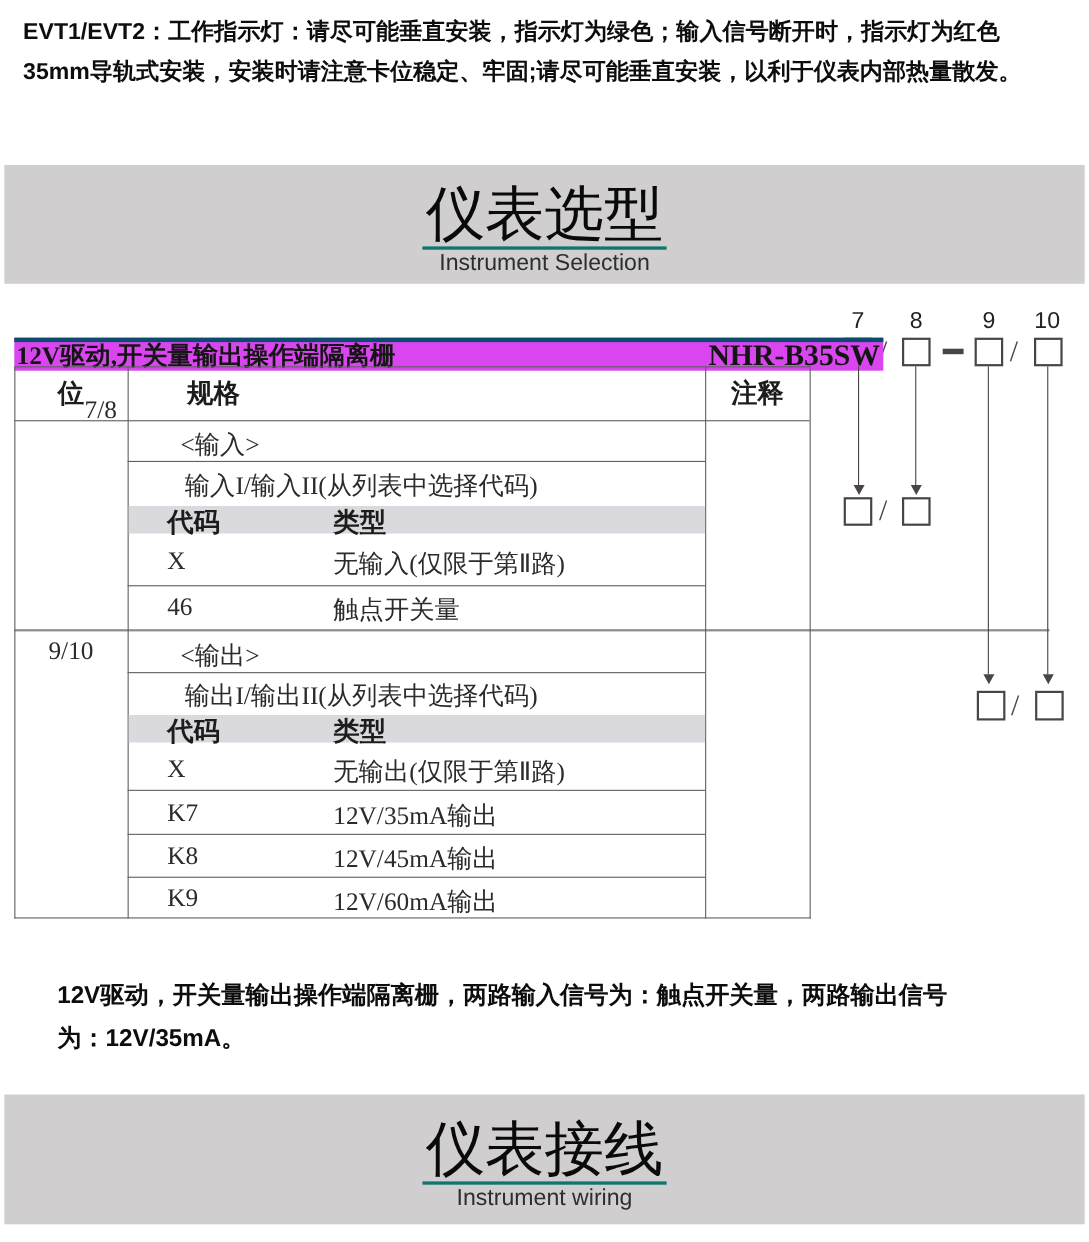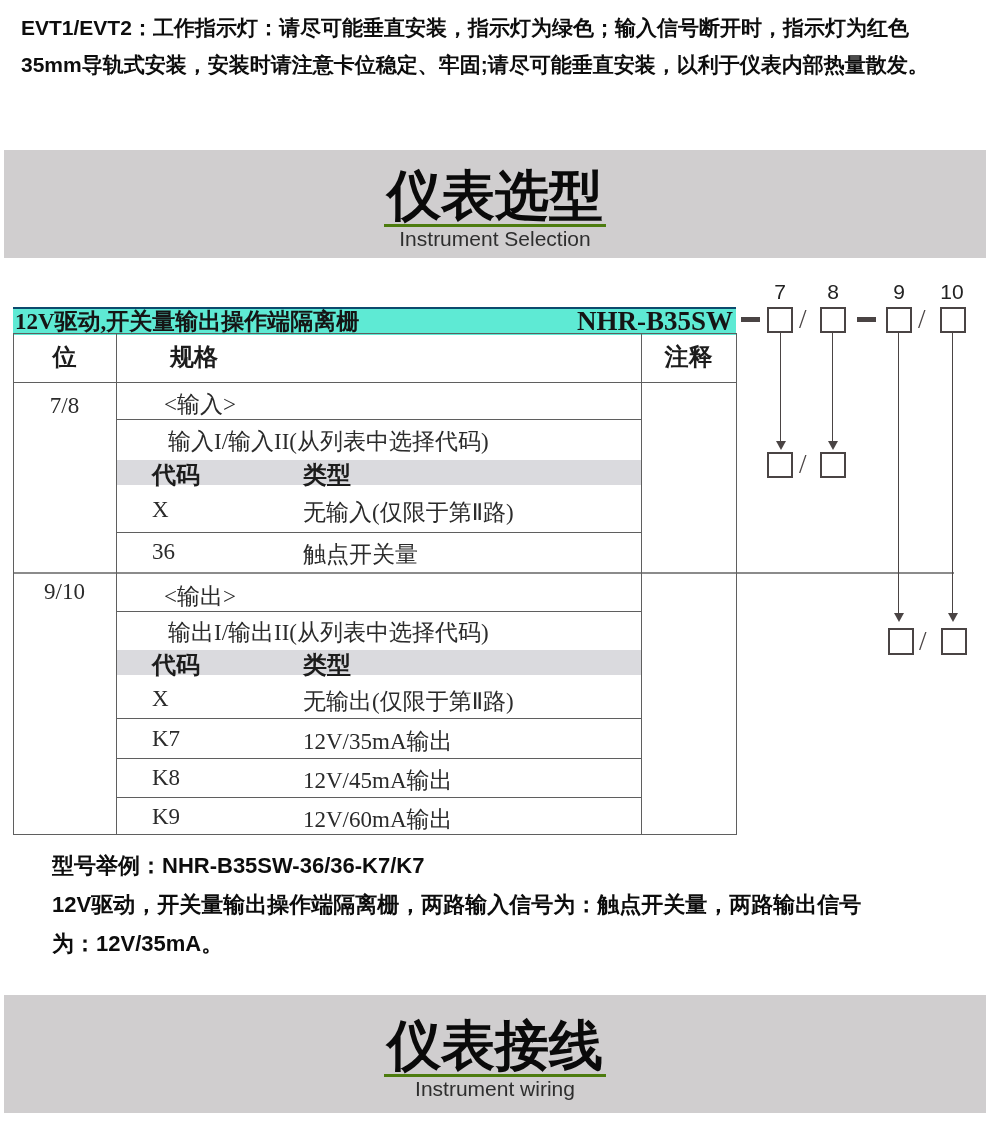--- a/index.html
+++ b/index.html
@@ -2,31 +2,31 @@
 <html><head>
 <meta charset="utf-8">
 <style>
   html,body{margin:0;padding:0;background:#ffffff;}
   .page{position:relative;width:990px;height:1129px;background:#ffffff;overflow:hidden;
         font-family:"Liberation Sans",sans-serif;color:#111;}
   
   .intro-line{position:absolute;left:21px;font-size:21px;font-weight:700;color:#0d0d0d;white-space:nowrap;}
   
   .banner{position:absolute;left:4px;width:982px;background:#d0cecf;text-align:center;}
-  .banner-title{display:inline-block;font-size:54px;font-weight:700;color:#0a0a0a;
-                line-height:58px;border-bottom:3px solid #4d7c0f;padding:0 3px;}
+  .banner-title{display:inline-block;font-size:54px;font-weight:400;color:#0a0a0a;
+                line-height:58px;border-bottom:3px solid #0f766e;padding:0 3px;}
   .banner-sub{font-size:21px;font-weight:400;color:#2e2e2e;line-height:22px;margin-top:1px;}
   
   .digit{position:absolute;width:26px;text-align:center;font-size:21px;color:#222;top:280px;}
   .mbox{position:absolute;width:26px;height:26px;border:2px solid #4a4444;box-sizing:border-box;background:#fff;}
   .mslash{position:absolute;font-family:"Liberation Serif",serif;font-size:27px;color:#4a4444;line-height:27px;}
   .mdash{position:absolute;width:19px;height:5px;background:#4a4444;}
   
-  .titlebar{position:absolute;left:13px;top:307px;width:723px;height:26px;background:#5eead4;
-            border-top:2px solid #0c4a6e;box-sizing:content-box;}
+  .titlebar{position:absolute;left:13px;top:307px;width:790px;height:26px;background:#d946ef;
+            border-top:4px solid #0c4a6e;box-sizing:content-box;}
   .titlebar-text{position:absolute;left:2px;top:-1px;font-family:"Liberation Serif",serif;
                  font-size:23px;font-weight:700;color:#151515;line-height:28px;white-space:nowrap;}
   .model-prefix{position:absolute;right:3px;top:-3px;font-family:"Liberation Serif",serif;
                 font-size:27px;font-weight:700;color:#151515;line-height:30px;white-space:nowrap;}
   .hline{position:absolute;height:1px;background:#5f5f5f;}
   .vline{position:absolute;width:1px;background:#5f5f5f;}
   .divider{position:absolute;height:2px;background:#8b8b8b;}
   .band{position:absolute;left:117px;width:524px;height:25px;background:#dadade;}
   .th{position:absolute;font-family:"Liberation Serif",serif;font-size:24px;font-weight:700;color:#1c1c1c;white-space:nowrap;}
   .td{position:absolute;font-family:"Liberation Serif",serif;font-size:23px;font-weight:400;color:#2b2b2b;white-space:nowrap;}
@@ -88,28 +88,28 @@
   <div class="vline" style="left:641px;top:333px;height:502px;"></div>
   <div class="vline" style="left:736px;top:333px;height:502px;"></div>
 
   <div class="band" style="top:460px;"></div>
   <div class="band" style="top:650px;"></div>
 
   <div class="th pc" style="top:341px;">位</div>
   <div class="th" style="left:170px;top:341px;">规格</div>
   <div class="th" style="left:641px;top:341px;width:95px;text-align:center;">注释</div>
 
-  <div class="td pc" style="top:393px;">7/8</div>
+  <div class="td pc" style="top:360px;padding-left:27px;">7/8</div>
   <div class="td" style="left:164px;top:389px;">&lt;输入&gt;</div>
   <div class="td" style="left:168px;top:426px;text-align:center;">输入I/输入II(从列表中选择代码)</div>
   <div class="th cc" style="left:152px;top:459px;">代码</div>
   <div class="th" style="left:303px;top:459px;">类型</div>
   <div class="td cc" style="left:152px;top:497px;">X</div>
   <div class="td" style="left:303px;top:497px;text-align:center;">无输入(仅限于第Ⅱ路)</div>
-  <div class="td cc" style="left:152px;top:539px;">36</div>
+  <div class="td cc" style="left:152px;top:539px;">46</div>
   <div class="td" style="left:303px;top:539px;">触点开关量</div>
 
   <div class="td pc" style="top:579px;">9/10</div>
   <div class="td" style="left:164px;top:581px;">&lt;输出&gt;</div>
   <div class="td" style="left:168px;top:617px;">输出I/输出II(从列表中选择代码)</div>
   <div class="th cc" style="left:152px;top:649px;">代码</div>
   <div class="th" style="left:303px;top:649px;">类型</div>
   <div class="td cc" style="left:152px;top:686px;">X</div>
   <div class="td" style="left:303px;top:686px;">无输出(仅限于第Ⅱ路)</div>
   <div class="td cc" style="left:152px;top:726px;">K7</div>
@@ -127,21 +127,20 @@
   <div class="ahead" style="left:828px;top:441px;"></div>
   <div class="ahead" style="left:894px;top:613px;"></div>
   <div class="ahead" style="left:948px;top:613px;"></div>
   <div class="mbox" style="left:767px;top:452px;"></div>
   <div class="mslash" style="left:799px;top:451px;">/</div>
   <div class="mbox" style="left:820px;top:452px;"></div>
   <div class="mbox" style="left:888px;top:628px;width:26px;height:27px;"></div>
   <div class="mslash" style="left:919px;top:628px;">/</div>
   <div class="mbox" style="left:941px;top:628px;width:26px;height:27px;"></div>
 
-  <div class="ex-line" style="top:851px;">型号举例：NHR-B35SW-36/36-K7/K7</div>
   <div class="ex-line" style="top:890px;">12V驱动，开关量输出操作端隔离栅，两路输入信号为：触点开关量，两路输出信号</div>
   <div class="ex-line" style="top:929px;">为：12V/35mA。</div>
 
   <div class="banner" style="top:995px;height:118px;">
     <div style="margin-top:21px;">
       <span class="banner-title">仪表接线</span>
     </div>
     <div class="banner-sub">Instrument wiring</div>
   </div>
 

